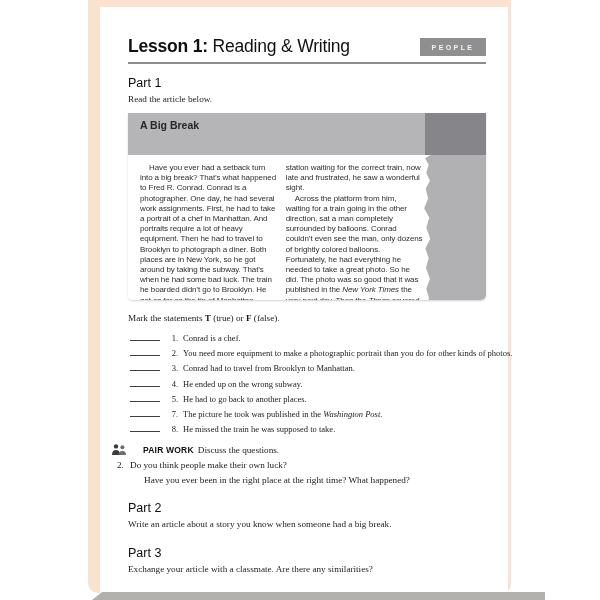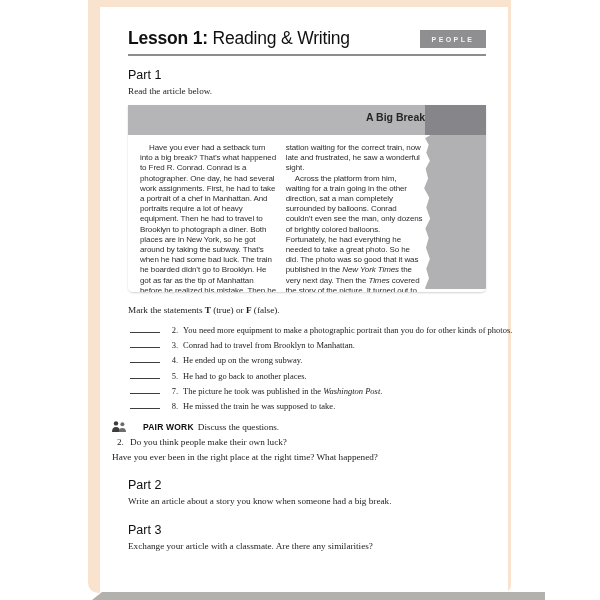--- a/index.html
+++ b/index.html
@@ -10,37 +10,37 @@
   .serif{font-family:"Liberation Serif",serif;}
 
   
   .page-bg{position:absolute;left:88px;top:0;width:423px;height:593px;
     background:#f9e3cf;border-radius:0 0 8px 10px;}
   .page-white{position:absolute;left:100px;top:7px;width:408px;height:586px;
     background:#ffffff;}
   .bottom-bar{position:absolute;left:92px;top:592px;width:453px;height:8px;
     background:#b2b1ae;clip-path:polygon(10px 0,100% 0,100% 100%,0 100%);}
 
-  .content{position:absolute;left:128px;top:0;width:358px;}
+  .content{position:absolute;left:128px;top:8px;width:358px;}
 
   
   .header-row{display:flex;justify-content:space-between;align-items:flex-start;padding-top:27px;}
   .lesson-title{font-size:17.5px;line-height:22px;color:#101010;letter-spacing:-0.2px;}
   .lesson-label{font-weight:bold;}
   .badge{width:66px;height:18px;margin-top:3px;background:#8f8f91;color:#f4f4f4;
     font-size:7px;font-weight:bold;letter-spacing:2.4px;text-align:center;line-height:19px;}
   .header-rule{height:2px;background:#8d8d8d;margin-top:5px;}
 
   .part-heading{font-size:12.5px;font-weight:normal;color:#0e0e0e;margin-top:12px;line-height:14px;}
   .instruction{font-size:9.2px;color:#1d1d1d;margin-top:4px;line-height:11px;}
 
   
   .article{margin-top:8px;height:187px;border-radius:0 0 5px 5px;overflow:hidden;
     box-shadow:0 1px 2px rgba(0,0,0,0.18);position:relative;background:#ffffff;}
-  .article-header{display:flex;height:30px;text-align:right;}
+  .article-header{display:flex;height:42px;}
   .article-header-main{flex:0 0 83%;background:#b5b5b7;}
   .article-header-tab{flex:1;background:#85858a;}
   .article-title{display:inline-block;padding:6px 0 0 12px;font-size:10.5px;font-weight:bold;color:#262626;}
   .article-body{position:relative;height:161px;background:#ffffff;}
   .gray-strip{position:absolute;right:0;top:0;width:17.5%;height:calc(100% - 7px);background:#b1b1b3;}
   .paper{position:absolute;left:0;top:0;bottom:0;width:84.5%;background:#ffffff;z-index:2;
     clip-path:polygon(0 0,100% 0,98.2% 2%,99.4% 6%,98.6% 11%,99.8% 16%,98.4% 21%,99.2% 27%,
       97.9% 33%,99.6% 39%,98.6% 45%,99.9% 52%,98.3% 58%,99.4% 64%,98.5% 70%,99.8% 77%,
       98.6% 83%,99.5% 89%,98.2% 95%,99.3% 100%,0 100%);
     display:flex;gap:9px;padding:8px 8px 0 12px;box-sizing:border-box;}
@@ -58,21 +58,21 @@
 
   
   .pairwork{margin-top:10px;margin-left:-17px;}
   .pw-head{display:flex;align-items:center;gap:4px;}
   .pw-icon{display:inline-flex;}
   .pw-label{font-size:8.5px;font-weight:bold;letter-spacing:0.2px;color:#111;padding-left:12px;}
   .pw-instruction{font-size:9.2px;color:#1c1c1c;}
   .q-row{padding-left:6px;margin-top:4.5px;font-size:9.2px;line-height:10.5px;color:#1c1c1c;
     font-family:"Liberation Serif",serif;}
   .q-num{display:inline-block;width:9px;margin-right:4px;}
-  .q-follow{padding-left:1px;margin-top:4.5px;font-size:9.2px;line-height:10.5px;color:#1c1c1c;}
+  .q-follow{padding-left:1px;margin-top:4.5px;font-size:9.2px;line-height:10.5px;color:#1c1c1c;margin-left:32px;}
 </style>
 </head>
 <body>
 
 <div class="page-bg"></div>
 <div class="page-white"></div>
 <div class="bottom-bar"></div>
 
 <div class="content">
 
@@ -105,20 +105,23 @@
           <p>station waiting for the correct train, now late and frustrated, he saw a wonderful sight.</p>
           <p class="indent">Across the platform from him, waiting for a train going in the other direction, sat a man completely surrounded by balloons. Conrad couldn’t even see the man, only dozens of brightly colored balloons. Fortunately, he had everything he needed to take a great photo. So he did. The photo was so good that it was published in the <em>New York Times</em> the very next day. Then the <em>Times</em> covered the story of the picture. It turned out to be the best thing that ever happened to him. Of course, making the decision to take the picture had its downside–Conrad missed his train!</p>
         </div>
       </div>
     </div>
   </div>
 
   <div class="serif tf-intro">Mark the statements <strong>T</strong> (true) or <strong>F</strong> (false).</div>
 
   <div class="tf-list">
+    <div class="tf-row">
+      <span class="blank"></span><span class="tf-num">1.</span><span class="tf-text">Conrad is a chef.</span>
+    </div>
     <div class="tf-row">
       <span class="blank"></span><span class="tf-num">2.</span><span class="tf-text">You need more equipment to make a photographic portrait than you do for other kinds of photos.</span>
     </div>
     <div class="tf-row">
       <span class="blank"></span><span class="tf-num">3.</span><span class="tf-text">Conrad had to travel from Brooklyn to Manhattan.</span>
     </div>
     <div class="tf-row">
       <span class="blank"></span><span class="tf-num">4.</span><span class="tf-text">He ended up on the wrong subway.</span>
     </div>
     <div class="tf-row">

